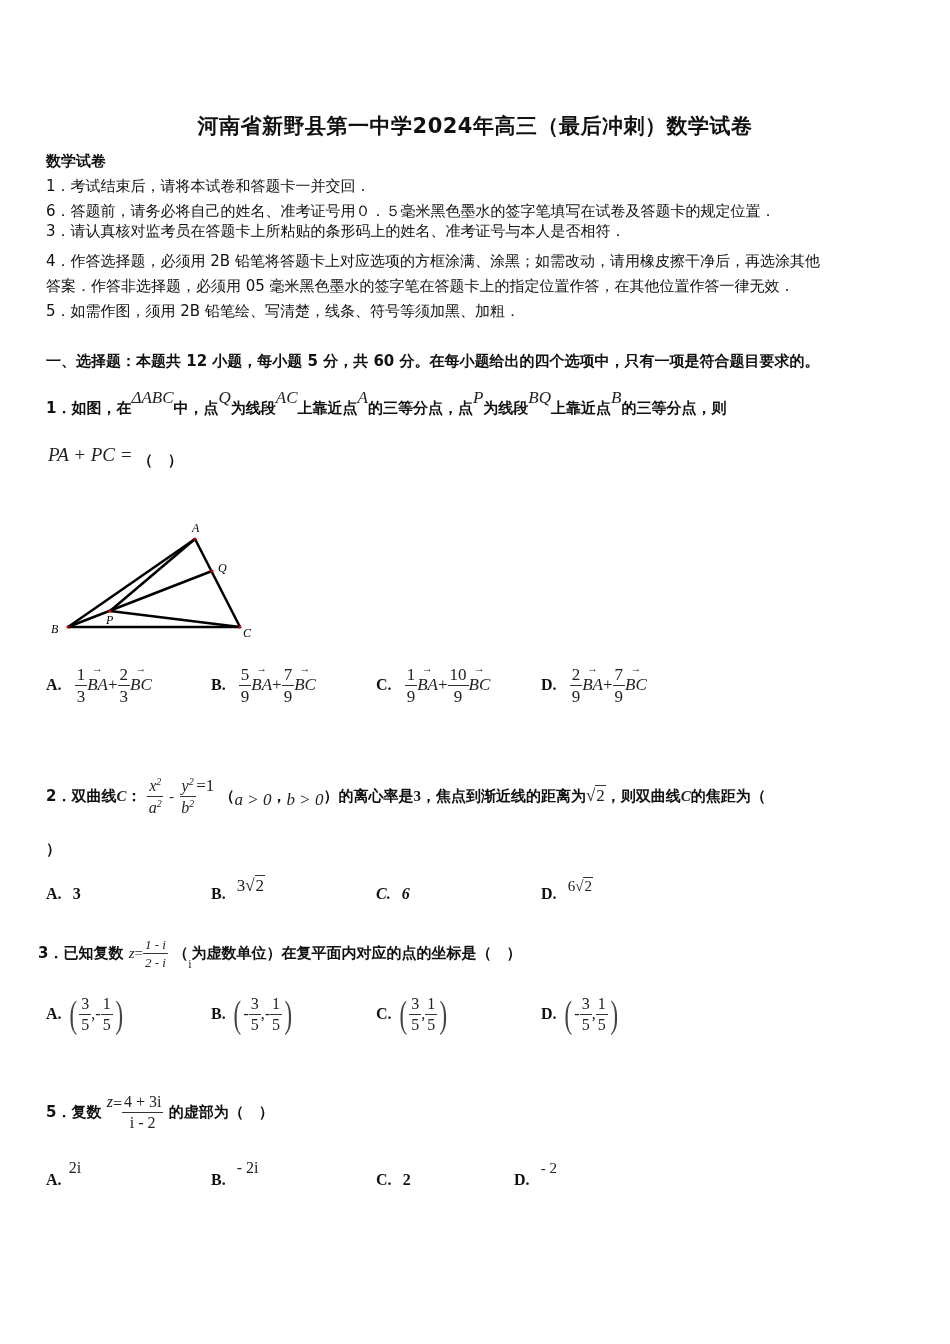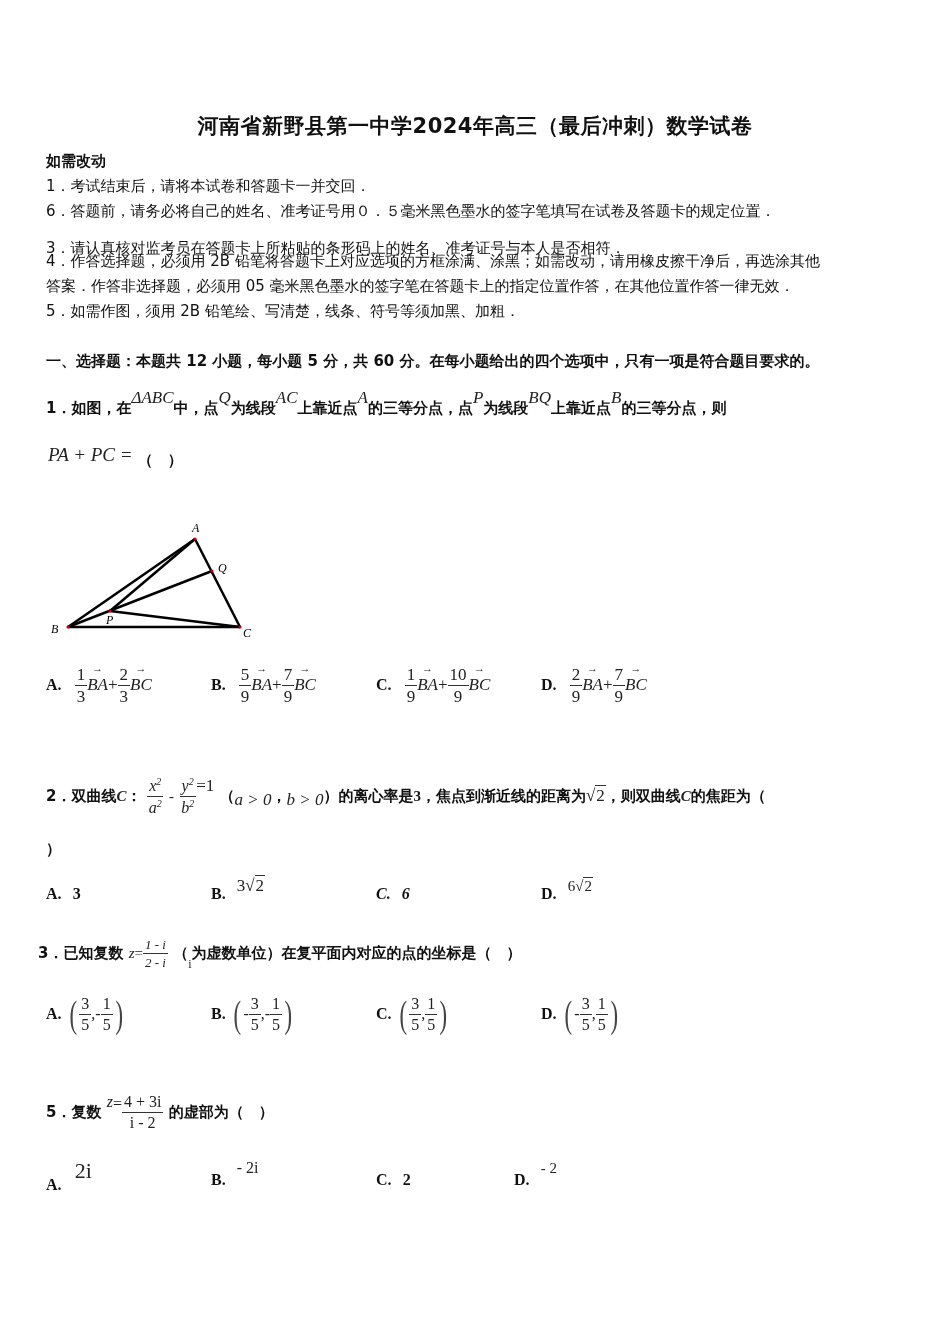--- a/index.html
+++ b/index.html
@@ -21,24 +21,24 @@
   .paren { font-size:38px; font-weight:100; color:#444; vertical-align:middle; font-family:"Liberation Serif",serif; transform:scaleX(0.6); display:inline-block; }
   .sqrt { display:inline-block; }
   .sqrt .rad { border-top:1px solid #333; padding:0 1px; }
   .sup { font-size:10px; vertical-align:super; }
 </style>
 </head>
 <body>
 
 <div class="abs title">河南省新野县第一中学2024年高三（最后冲刺）数学试卷</div>
 
-<div class="abs txt bold" style="left:46px;top:152px;">如需改动</div>
+<div class="abs txt bold" style="left:46px;top:152px;">数学试卷</div>
 <div class="abs txt" style="left:46px;top:177px;">1．考试结束后，请将本试卷和答题卡一并交回．</div>
 <div class="abs txt" style="left:46px;top:202px;">6．答题前，请务必将自己的姓名、准考证号用０．５毫米黑色墨水的签字笔填写在试卷及答题卡的规定位置．</div>
-<div class="abs txt" style="left:46px;top:239px;">3．请认真核对监考员在答题卡上所粘贴的条形码上的姓名、准考证号与本人是否相符．</div>
+<div class="abs txt" style="left:46px;top:222px;">3．请认真核对监考员在答题卡上所粘贴的条形码上的姓名、准考证号与本人是否相符．</div>
 <div class="abs txt" style="left:46px;top:252px;">4．作答选择题，必须用 2B 铅笔将答题卡上对应选项的方框涂满、涂黑；如需改动，请用橡皮擦干净后，再选涂其他</div>
 <div class="abs txt" style="left:46px;top:277px;">答案．作答非选择题，必须用 05 毫米黑色墨水的签字笔在答题卡上的指定位置作答，在其他位置作答一律无效．</div>
 <div class="abs txt" style="left:46px;top:302px;">5．如需作图，须用 2B 铅笔绘、写清楚，线条、符号等须加黑、加粗．</div>
 
 <div class="abs txt bold" style="left:46px;top:352px;">一、选择题：本题共 12 小题，每小题 5 分，共 60 分。在每小题给出的四个选项中，只有一项是符合题目要求的。</div>
 
 <div class="abs txt bold" style="left:46px;top:378px;line-height:40px;">
   <span>1．如图，在</span><span class="math" style="font-weight:normal;font-size:17px;vertical-align:10px;">ΔABC</span><span>中，点</span><span class="math" style="font-weight:normal;font-size:17px;vertical-align:10px;">Q</span><span>为线段</span><span class="math" style="font-weight:normal;font-size:17px;vertical-align:10px;">AC</span><span>上靠近点</span><span class="math" style="font-weight:normal;font-size:17px;vertical-align:10px;">A</span><span>的三等分点，点</span><span class="math" style="font-weight:normal;font-size:17px;vertical-align:10px;">P</span><span>为线段</span><span class="math" style="font-weight:normal;font-size:17px;vertical-align:10px;">BQ</span><span>上靠近点</span><span class="math" style="font-weight:normal;font-size:17px;vertical-align:10px;">B</span><span>的三等分点，则</span>
 </div>
 
@@ -199,21 +199,21 @@
   <span>5．复数</span>
   <span class="math" style="font-weight:normal;font-size:16px;vertical-align:10px;">z</span><span class="mathn" style="font-weight:normal;font-size:16px;vertical-align:8px;">=</span><span class="frac mathn" style="font-weight:normal;font-size:16px;">
       <span class="num">4 + 3i</span>
       <span class="den">i - 2</span>
     </span>
   <span>的虚部为（　）</span>
 </div>
 
 <div class="abs" style="left:46px;top:1158px;">
   <span class="opt-label" style="vertical-align:-12px;">A.</span>
-  <span class="mathn" style="font-size:22px;margin-left:8px;">2i</span>
+  <span class="mathn" style="font-size:16px;margin-left:2px;">2i</span>
 </div>
 <div class="abs" style="left:211px;top:1158px;text-align:center;">
   <span class="opt-label" style="vertical-align:-12px;">B.</span>
   <span class="mathn" style="font-size:16px;margin-left:6px;">- 2i</span>
 </div>
 <div class="abs" style="left:376px;top:1170px;">
   <span class="opt-label">C.</span>
   <span class="opt-label" style="margin-left:6px;">2</span>
 </div>
 <div class="abs" style="left:514px;top:1158px;">

